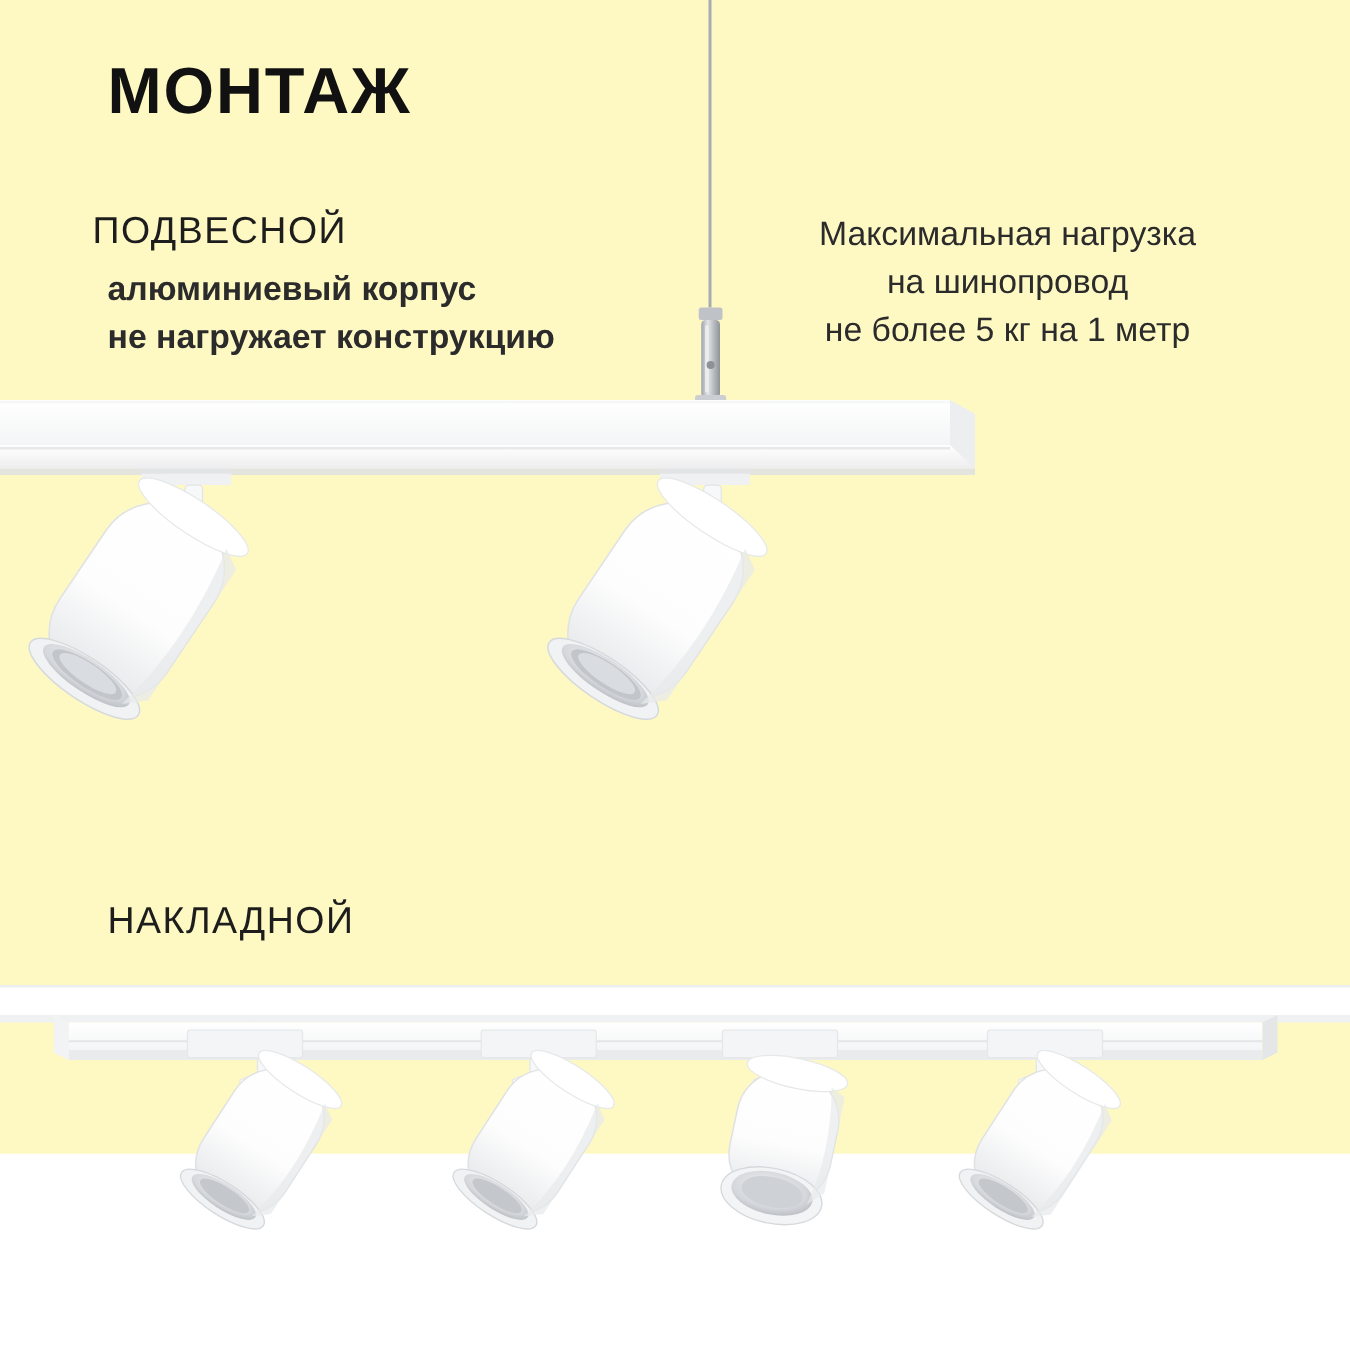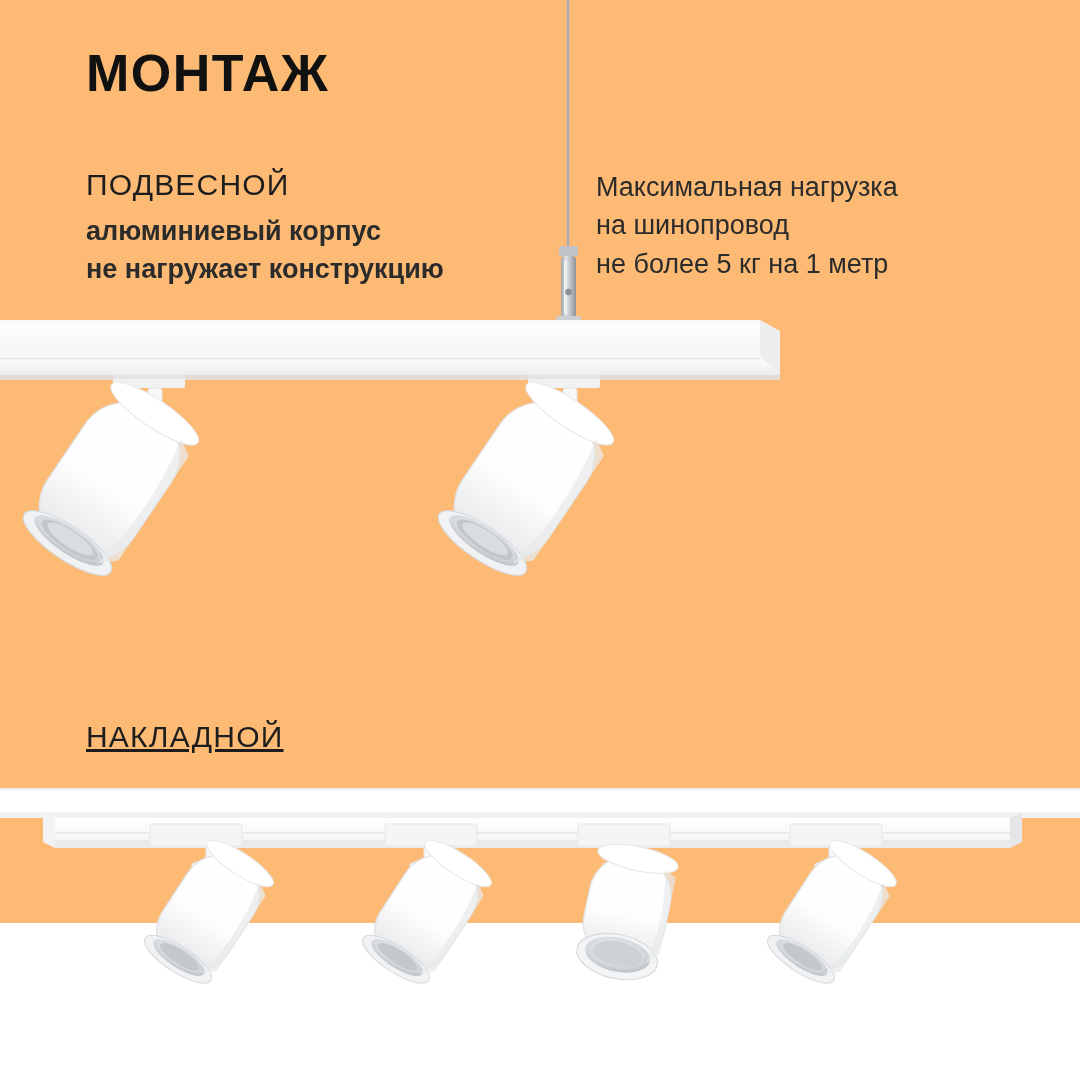--- a/index.html
+++ b/index.html
@@ -13,38 +13,38 @@
     overflow: hidden;
     font-family: "Liberation Sans", sans-serif;
     color: #1a1a1a;
     position: relative;
   }
 
   .page {
     position: relative;
     width: 1080px;
     height: 923px;
-    background: #fdba74;
+    background: #fef9c3;
   }
 
   
   .title {
     position: absolute;
     left: 86px;
     top: 47px;
     font-size: 52px;
     font-weight: 700;
     letter-spacing: 1.5px;
     color: #111111;
     line-height: 1;
   }
 
   .subtitle-pendant {
     position: absolute;
-    left: 86px;
+    left: 74px;
     top: 168px;
     font-size: 30px;
     font-weight: 400;
     letter-spacing: 1.2px;
     color: #1d1d1d;
     line-height: 1.15;
   }
 
   .body-pendant {
     position: absolute;
@@ -55,38 +55,37 @@
     color: #2b2b2b;
     line-height: 1.42;
     white-space: pre-line;
   }
 
   .load-note {
     position: absolute;
     right: 64px;
     top: 168px;
     width: 420px;
-    text-align: left;
+    text-align: center;
     font-size: 27px;
     font-weight: 400;
     color: #2b2b2b;
     line-height: 1.42;
     white-space: pre-line;
   }
 
   .subtitle-surface {
     position: absolute;
     left: 86px;
     top: 722px;
     font-size: 30px;
     font-weight: 400;
     letter-spacing: 1.2px;
     color: #1d1d1d;
     line-height: 1;
-    text-decoration: underline;
   }
 
   
   .art {
     position: absolute;
     left: 0;
     top: 0;
     width: 1080px;
     height: 1080px;
     pointer-events: none;

